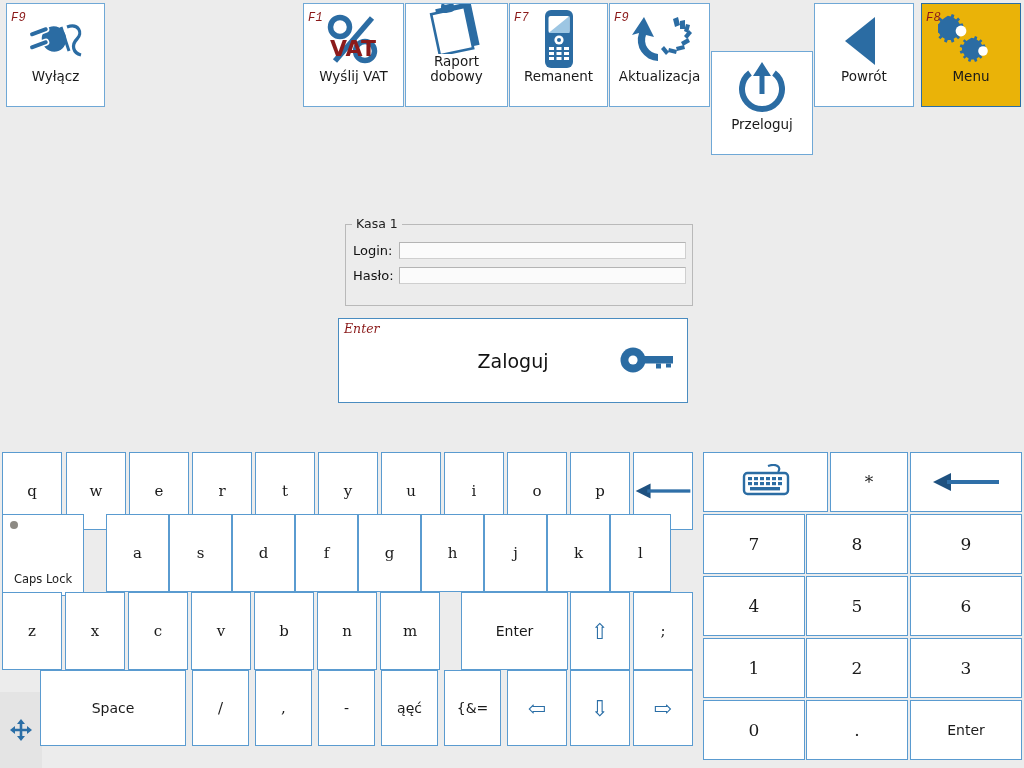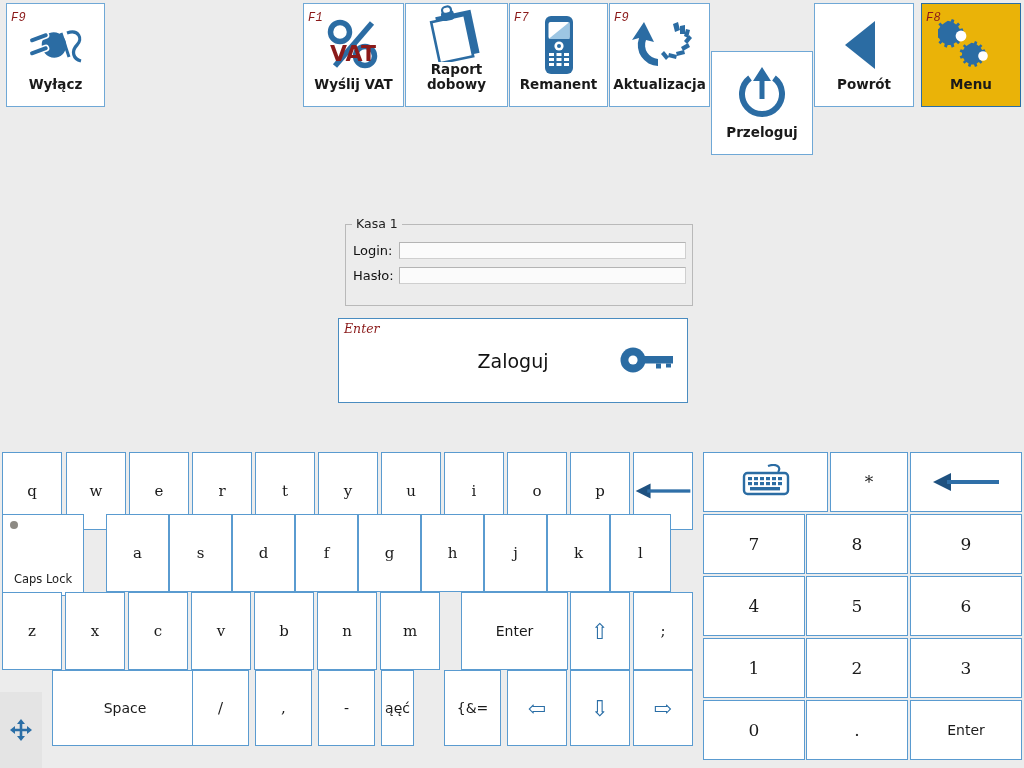--- a/index.html
+++ b/index.html
@@ -31,21 +31,21 @@
     font-style:italic;font-size:12px;color:#8b1a1a;
     letter-spacing:.3px;
   }
   .tb-icon{
     flex:1 1 auto;width:100%;
     display:flex;align-items:center;justify-content:center;
     padding-top:8px;box-sizing:border-box;
   }
   .tb-label{
     font-size:13.5px;color:#1a1a1a;text-align:center;
-    line-height:15px;padding-bottom:14px;font-weight:700;
+    line-height:15px;padding-bottom:22px;font-weight:400;
     white-space:pre-line;
   }
 
   
   #login-group{
     position:absolute;left:338px;top:224px;width:348px;height:82px;
     border:1px solid #b9b9b9;box-sizing:border-box;background:transparent;margin-left:7px;
   }
   #login-legend{
     position:absolute;left:6px;top:-9px;background:#ececec;
@@ -352,33 +352,33 @@
     </div>
     <div class="key lbl" style="left: 461px; top: 140px; width: 107px; height: 78px;">
       <span>Enter</span>
     </div>
     <div class="key glyph" style="left: 570px; top: 140px; width: 60px; height: 78px;">
       <span>⇧</span>
     </div>
     <div class="key" style="left: 633px; top: 140px; width: 60px; height: 78px;">
       <span>;</span>
     </div>
-    <div class="key lbl" style="left: 52px; top: 218px; width: 146px; height: 76px;">
+    <div class="key lbl" style="left: 40px; top: 218px; width: 146px; height: 76px;">
       <span>Space</span>
     </div>
     <div class="key" style="left: 192px; top: 218px; width: 57px; height: 76px;">
       <span>/</span>
     </div>
     <div class="key" style="left: 255px; top: 218px; width: 57px; height: 76px;">
       <span>,</span>
     </div>
     <div class="key" style="left: 318px; top: 218px; width: 57px; height: 76px;">
       <span>-</span>
     </div>
-    <div class="key lbl" style="left: 381px; top: 218px; width: 33px; height: 76px;">
+    <div class="key lbl" style="left: 381px; top: 218px; width: 57px; height: 76px;">
       <span>ąęć</span>
     </div>
     <div class="key lbl" style="left: 444px; top: 218px; width: 57px; height: 76px;">
       <span>{&amp;=</span>
     </div>
     <div class="key glyph" style="left: 507px; top: 218px; width: 60px; height: 76px;">
       <span>⇦</span>
     </div>
     <div class="key glyph" style="left: 570px; top: 218px; width: 60px; height: 76px;">
       <span>⇩</span>

